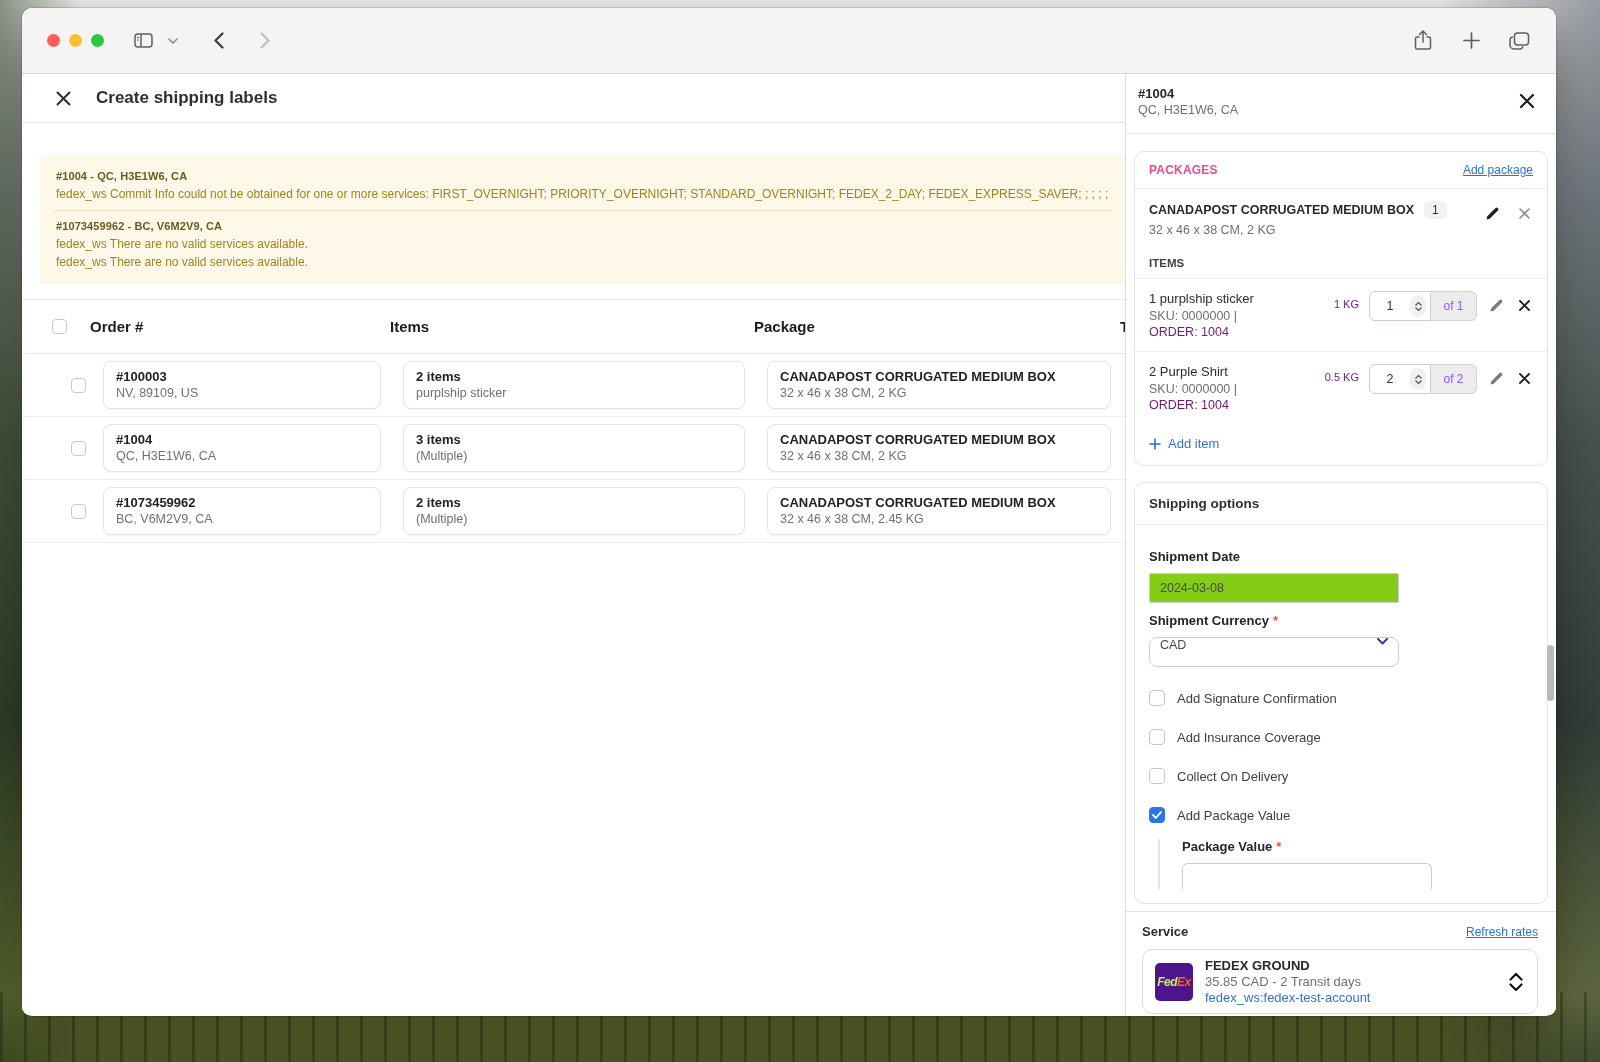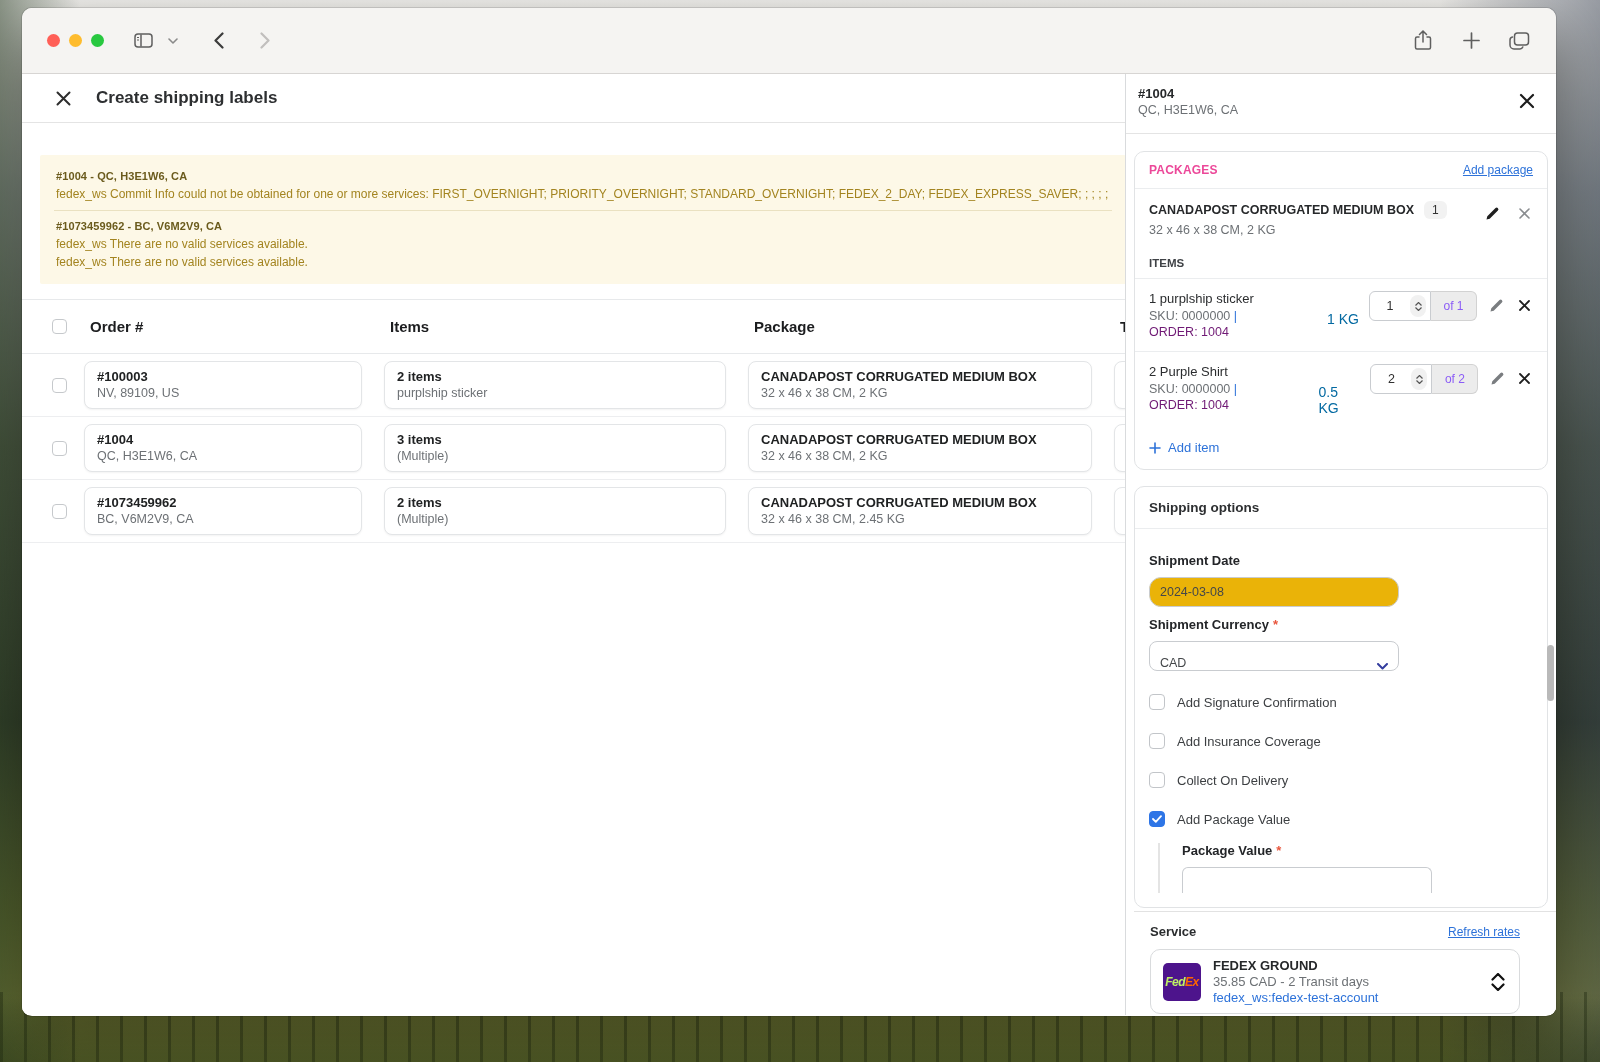--- a/index.html
+++ b/index.html
@@ -49,21 +49,21 @@
   .banner .bgroup:last-child { border-bottom:none; }
   .banner .bhead { font-size:11px; font-weight:700; color:#6b5b1d; letter-spacing:.1px; padding:3px 0; }
   .banner .bmsg { font-size:12px; color:#a38420; padding:2px 0; white-space:nowrap; overflow:hidden; }
 
   
   .table { margin-top:15px; }
   .trow { display:grid; grid-template-columns:56px 300px 364px 366px 1fr; align-items:center; }
   .thead { border-top:1px solid #e7e9eb; border-bottom:1px solid #e7e9eb; height:55px; }
   .th { font-size:15px; font-weight:700; color:#1c1d1f; padding-left:12px; white-space:nowrap; }
   .cb { width:15px; height:15px; border:1px solid #c6c9cc; border-radius:4px; background:#fff; margin-left:30px; }
-  .drow { height:63px; border-bottom:1px solid #edeef0; }
+  .drow { height:63px; border-bottom:1px solid #edeef0;padding-left:19px; }
   .cell-card { background:#fff; border:1px solid #e3e5e7; border-radius:8px; box-shadow:0 1px 2px rgba(0,0,0,.05);
     margin:0 16px 0 6px; padding:7px 12px; height:48px; overflow:hidden; }
   .cc-title { font-size:13px; font-weight:700; color:#202223; white-space:nowrap; }
   .cc-sub { font-size:12.5px; color:#6d7175; margin-top:2px; white-space:nowrap; }
   .cut-card { margin-right:0; width:80px; }
 
   
   .panel-head { height:60px; border-bottom:1px solid #e4e4e4; position:relative; padding:12px 0 0 12px; }
   .ph-order { font-size:13px; font-weight:700; color:#26282a; }
   .ph-loc { font-size:12.5px; color:#6d7175; margin-top:2px; }
@@ -86,48 +86,48 @@
 
   .items-label { font-size:11.5px; font-weight:700; color:#3f4246; padding:10px 14px 9px 14px; border-bottom:1px solid #ebedef; }
   .item-row { display:flex; padding:12px 14px; }
   .item-row + .item-row { border-top:1px solid #ebedef; }
   .item-info { width:172px; }
   .item-name { font-size:13px; color:#2b2d2f; }
   .item-sku { font-size:12.5px; color:#6d7175; margin-top:3px; }
   .item-sku .sep { color:#2d72d9; }
   .item-order { font-size:12.5px; color:#701a75; margin-top:2px; cursor:pointer; }
   .item-ctrl { display:flex; align-items:flex-start; gap:10px; margin-left:auto; }
-  .item-weight { font-size:14px; color:#0369a1; margin-top:20px; }
+  .item-weight { font-size:11px; color:#701a75; margin-top:7px; }
   .stepper { display:flex; margin-top:0; }
   .step-input { width:62px; height:30px; background:#fff; border:1px solid #c9ccd0; border-radius:6px 0 0 6px;
     display:flex; align-items:center; justify-content:space-between; padding:0 4px 0 0; }
   .step-num { flex:1; text-align:center; font-size:12.5px; color:#303030; }
   .spin { width:16px; height:22px; background:#f1f1f1; border-radius:8px; display:flex; flex-direction:column; align-items:center; justify-content:center; gap:1px; cursor:pointer; }
   .step-of { width:46px; height:30px; background:#ececec; border:1px solid #d2d2d2; border-left:none; border-radius:0 6px 6px 0;
     display:flex; align-items:center; justify-content:center; font-size:12px; color:#8b5cf6; }
   .item-ctrl .icon-btn { margin-top:5px; }
   .add-item { display:flex; align-items:center; gap:7px; padding:12px 14px 14px 14px; color:#2d72d9; font-size:13px; cursor:pointer; background:none; border:none; }
 
   .shipping-head { padding:13px 14px; border-bottom:1px solid #ebedef; font-size:13.5px; font-weight:700; color:#2d2f31; }
   .ship-body { padding:14px; }
   .f-label { font-size:13px; font-weight:700; color:#232528; margin:10px 0 9px 0; }
   .f-label .req { color:#e8553c; margin-left:4px; }
-  .t-input { width:250px; height:30px; border:1px solid #c9ccd0; border-radius:12px; background:#eab308;
+  .t-input { width:250px; height:30px; border:1px solid #c9ccd0; border-radius:2px; background:#84cc16;
     display:flex; align-items:center; padding:0 10px; font-size:12.5px; color:#44474a; }
   .t-select { width:250px; height:30px; border:1px solid #c9ccd0; border-radius:8px; background:#fff; margin-top:6px;
-    display:flex; align-items:flex-end; justify-content:space-between; padding:0 10px; font-size:12.5px; color:#44474a; cursor:pointer; }
+    display:flex; align-items:flex-start; justify-content:space-between; padding:0 10px; font-size:12.5px; color:#44474a; cursor:pointer; }
   .check-row { display:flex; align-items:center; gap:12px; margin-top:23px; cursor:pointer; }
   .check-box { width:16px; height:16px; border:1px solid #c2c5c9; border-radius:4px; background:#fff; display:flex; align-items:center; justify-content:center; }
   .check-box.checked { background:#2e75e6; border-color:#2e75e6; }
   .check-label { font-size:13px; color:#3c3f42; }
   .indent-block { margin:16px 0 0 9px; border-left:2px solid #e4e4e4; padding-left:22px; }
   .stub-input { width:250px; height:26px; border:1px solid #c9ccd0; border-radius:6px 6px 0 0; border-bottom:none; background:#fff; }
 
-  .service-footer { position:absolute; left:8px; right:0; bottom:0; height:104px; background:#fff;
-    border-top:1px solid #e2e2e2; padding:12px 36px 0 16px; z-index:5; }
+  .service-footer { position:absolute; left:0; right:0; bottom:0; height:104px; background:#fff;
+    border-top:1px solid #e2e2e2; padding:12px 18px 0 16px; z-index:5; }
   .sf-head { display:flex; align-items:center; justify-content:space-between; }
   .sf-title { font-size:13px; font-weight:700; color:#2b2d2f; }
   .service-card { margin-top:10px; border:1px solid #d9dbdd; border-radius:10px; padding:8px 12px; display:flex; align-items:center; gap:12px; }
   .fedex-logo { width:38px; height:38px; background:#4d148c; border-radius:5px; display:flex; align-items:center; justify-content:center;
     font-size:12px; font-weight:700; font-style:italic; letter-spacing:-0.5px; }
   .fedex-logo .fed { color:#bef264; } .fedex-logo .ex { color:#ff6600; }
   .svc-lines { flex:1; }
   .svc-name { font-size:13px; font-weight:700; color:#26282a; }
   .svc-rate { font-size:13px; color:#6d7175; margin-top:1px; }
   .svc-account { font-size:13px; color:#2d72d9; margin-top:1px; cursor:pointer; }

